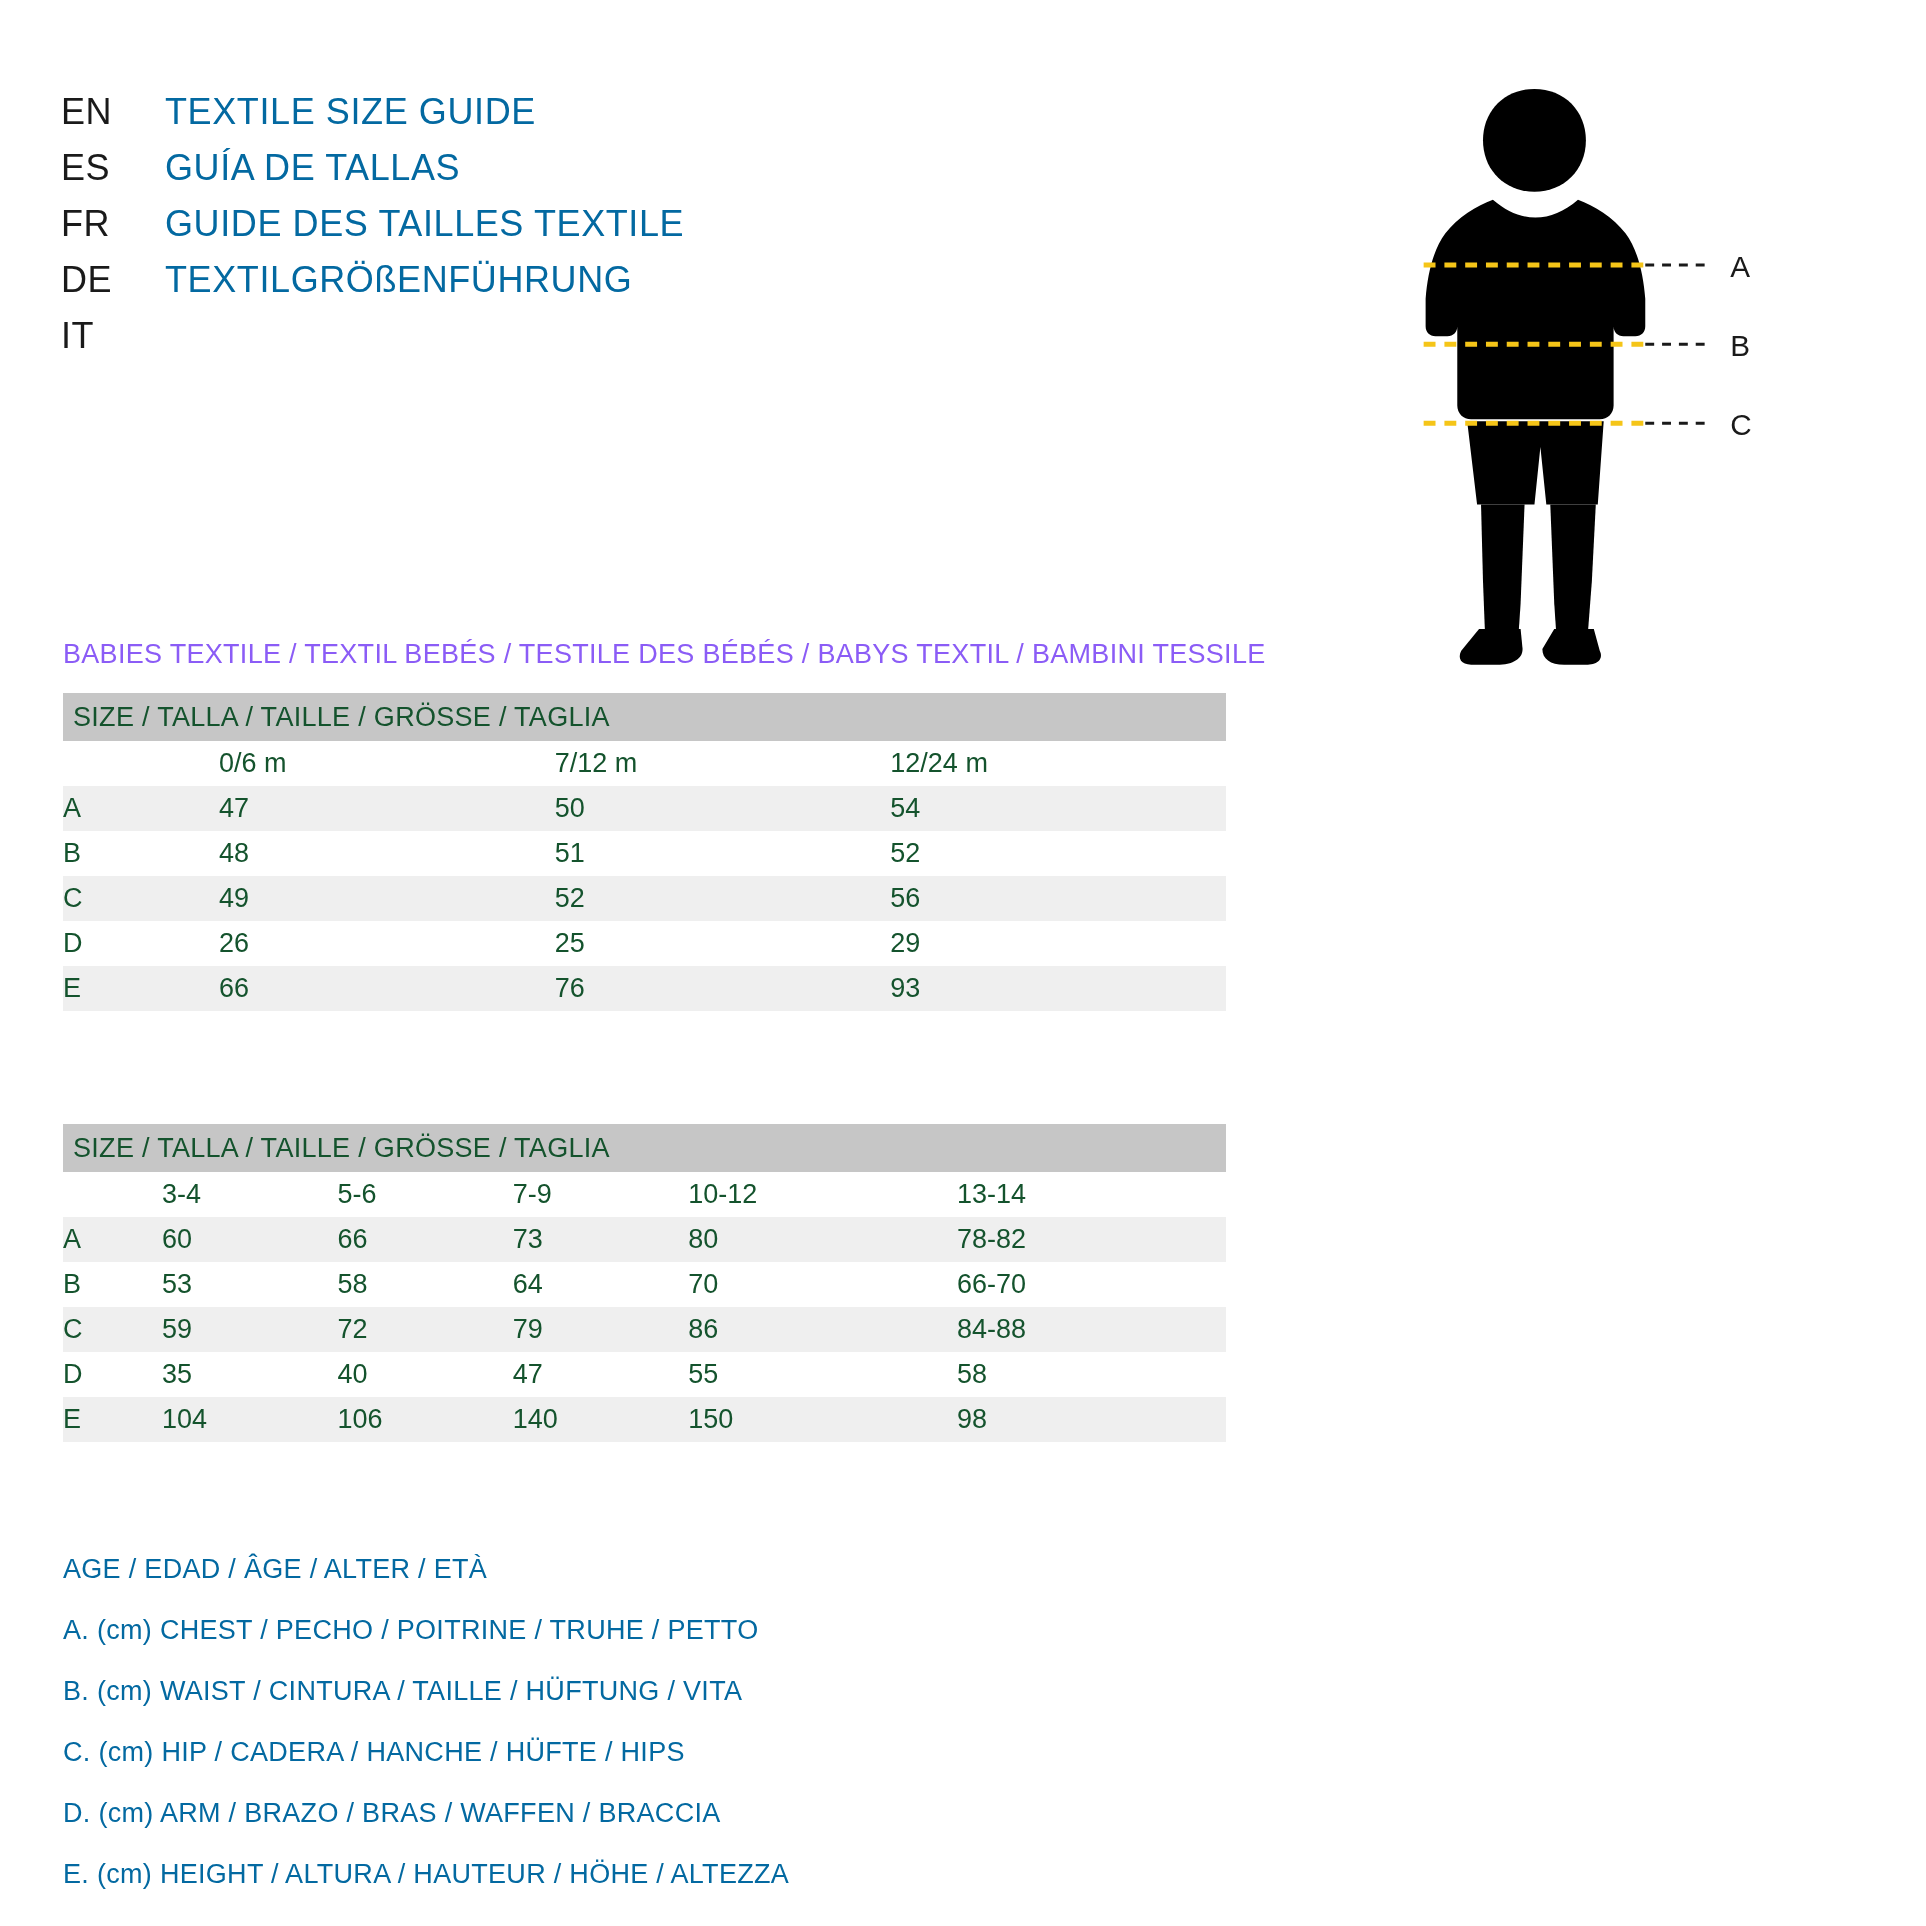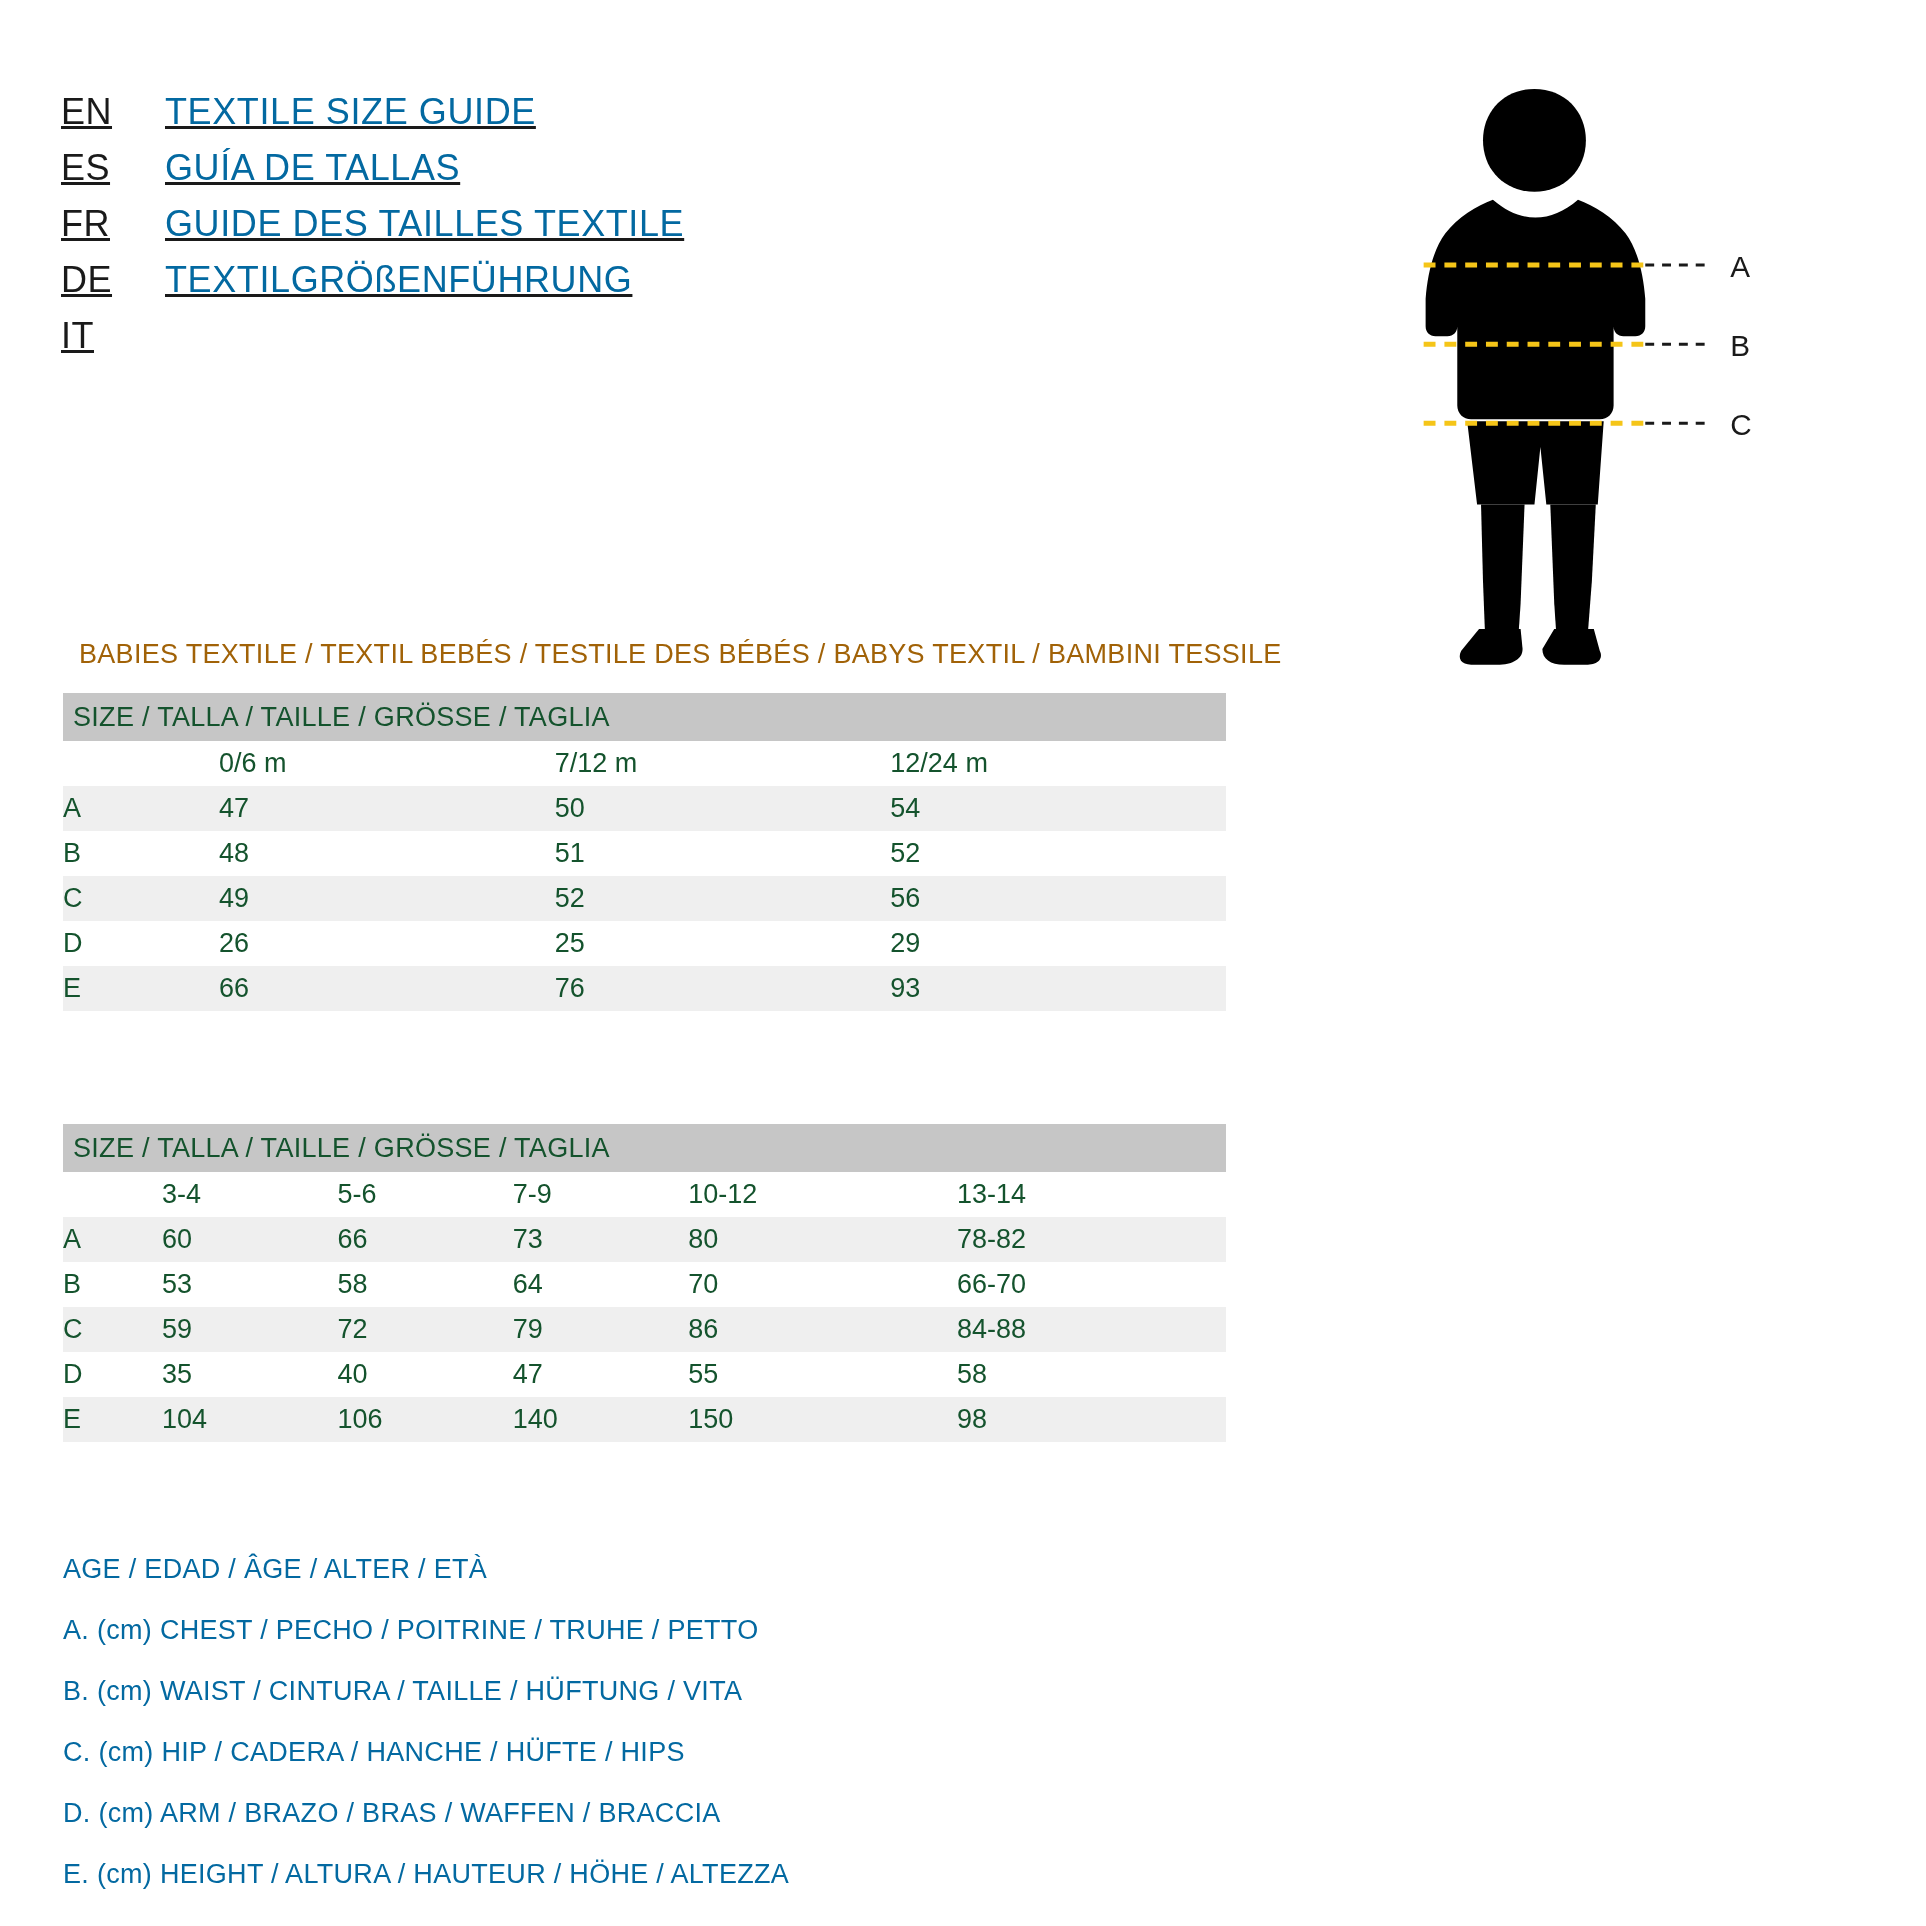--- a/index.html
+++ b/index.html
@@ -27,21 +27,20 @@
   .title-block {
     position: absolute;
     left: 61px;
     top: 91px;
     width: 1188px;
   }
   .title-row {
     display: flex;
     align-items: baseline;
     height: 56px;
-    text-decoration: underline;
   }
   .title-lang {
     width: 104px;
     flex: none;
     font-size: 36px;
     letter-spacing: 0.5px;
     color: #1a1a1a;
   }
   .title-text {
     font-size: 36px;
@@ -56,23 +55,22 @@
     top: 79px;
     width: 475px;
     height: 653px;
   }
   .figure svg { display: block; }
 
   
   .section-heading {
     font-size: 27px;
     letter-spacing: 0.3px;
-    color: #a16207;
+    color: #8b5cf6;
     white-space: nowrap;
-    margin-left: 16px;
   }
   #babies-heading { position: absolute; left: 63px; top: 639px; }
   #children-heading { position: absolute; left: 63px; top: 1069px; }
 
   
   .size-table {
     position: absolute;
     border-collapse: collapse;
     font-size: 27px;
     color: #14532d;

